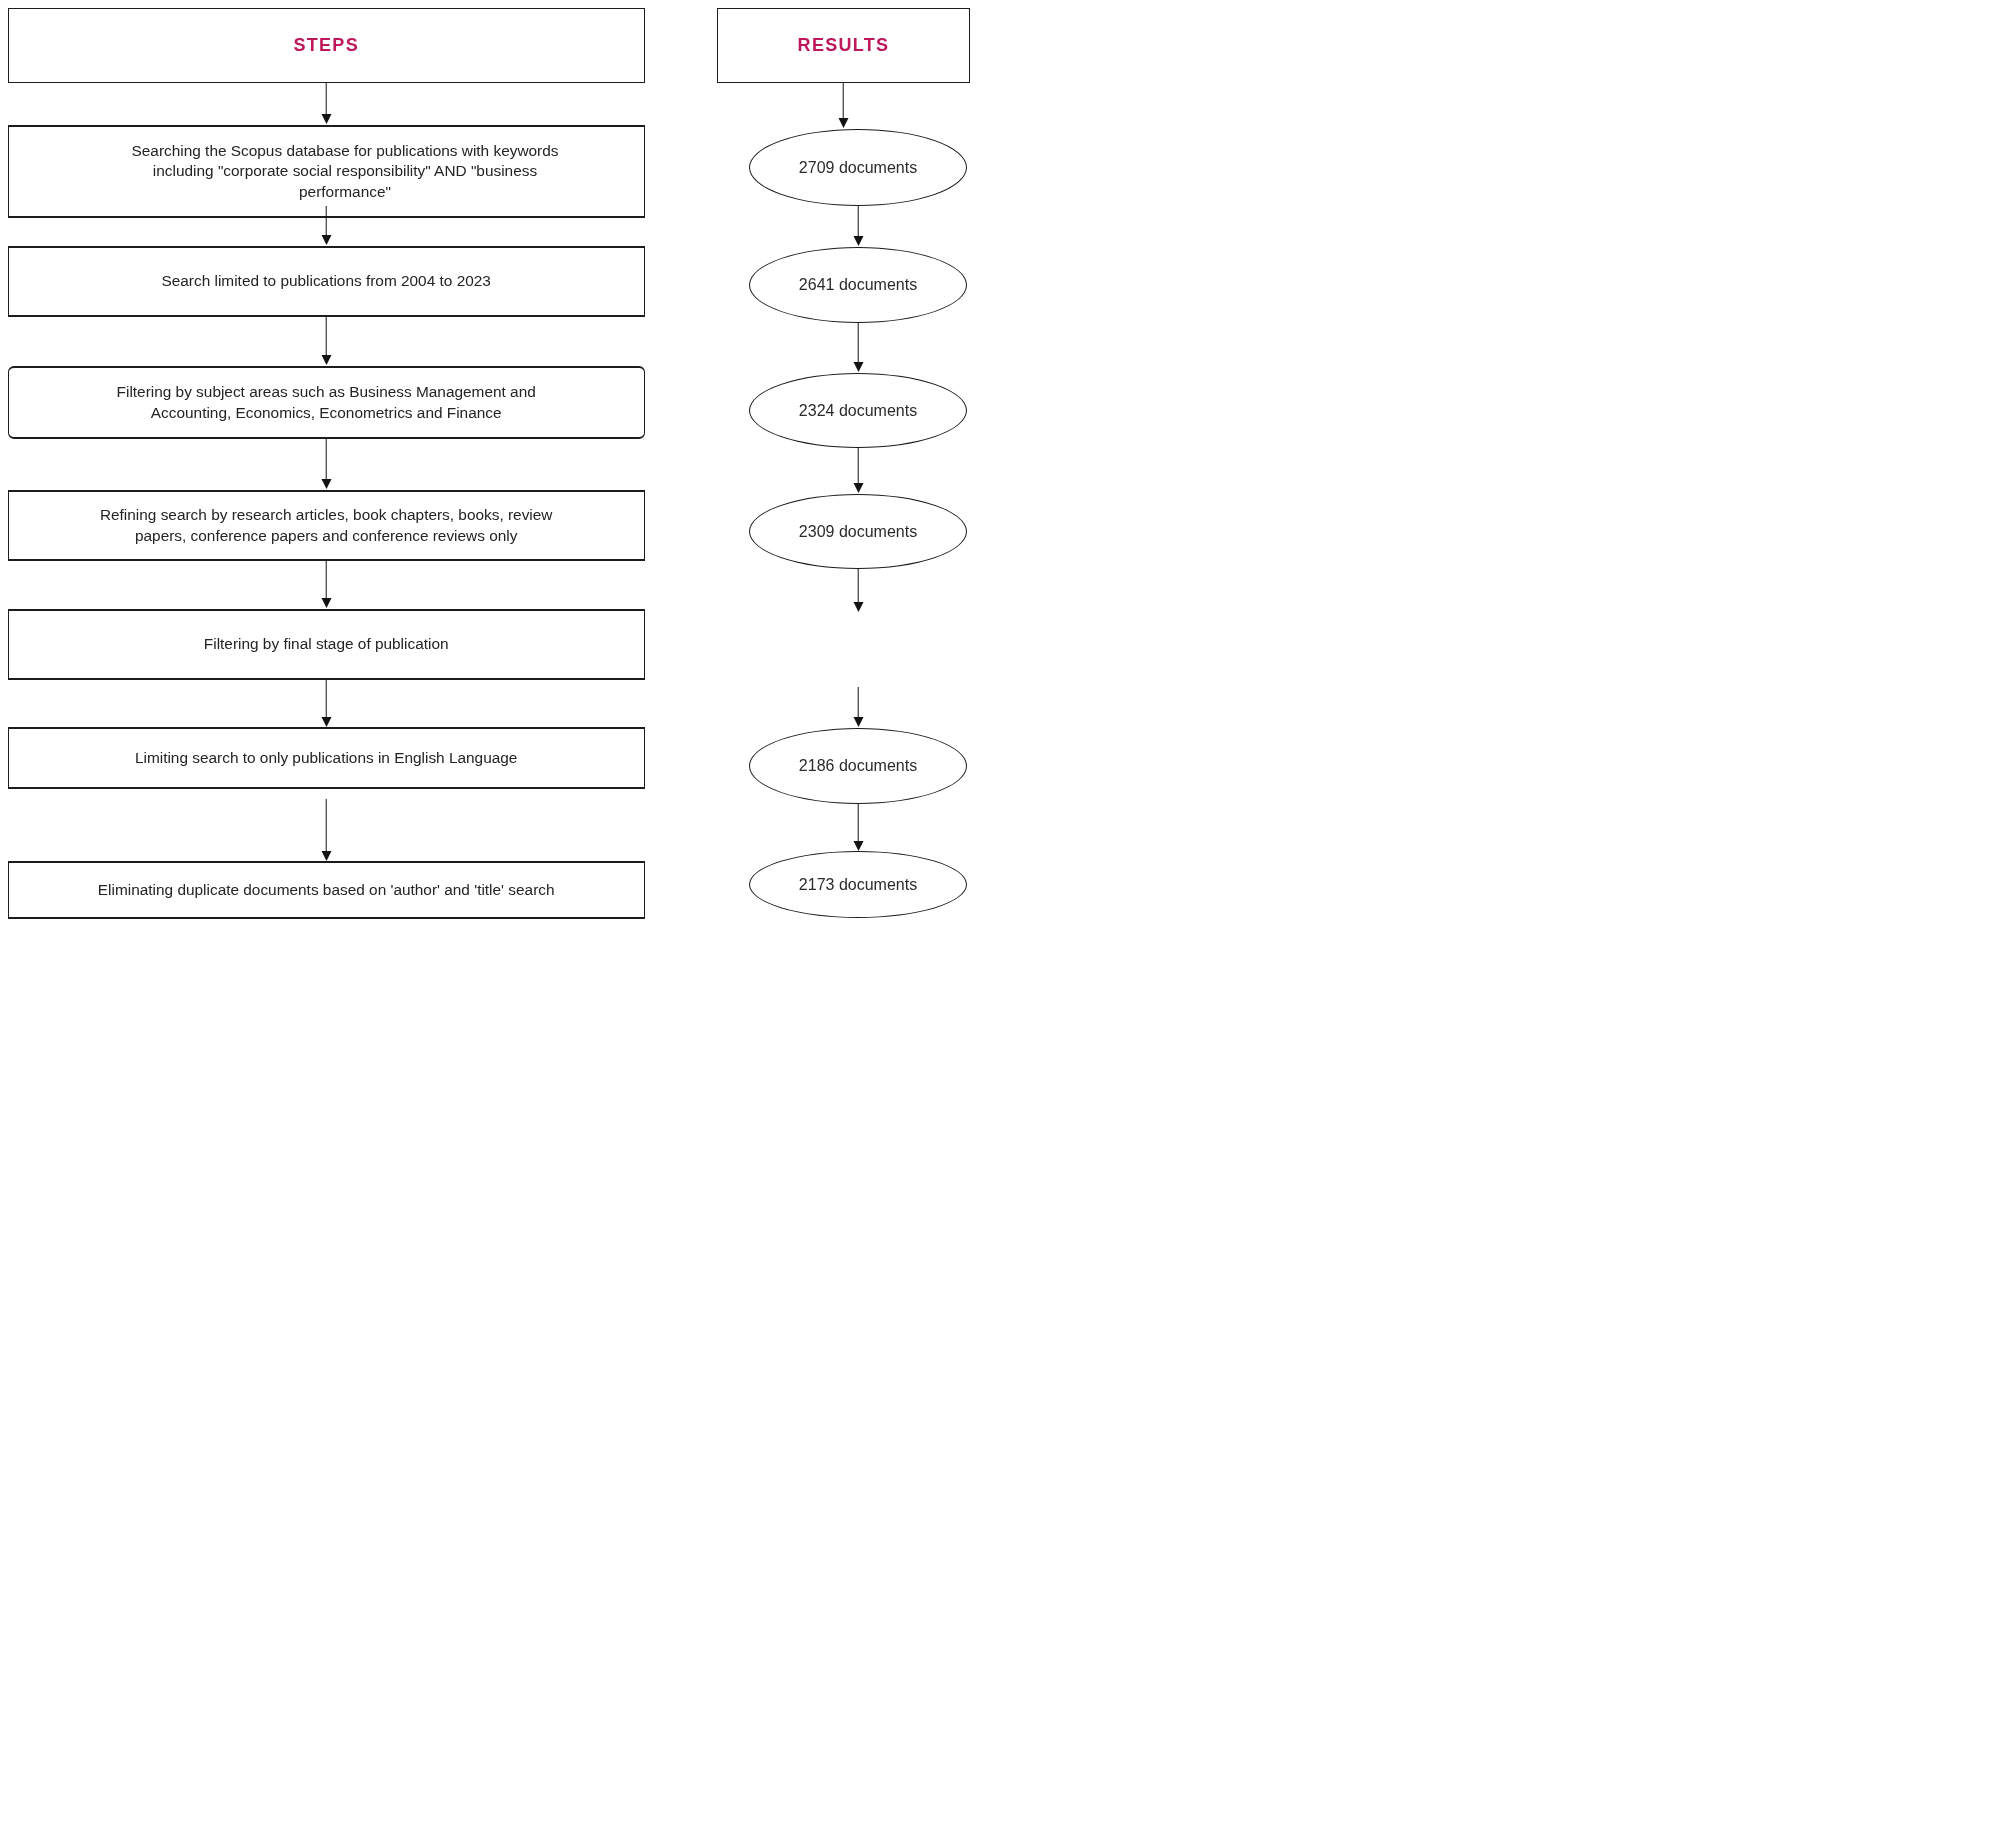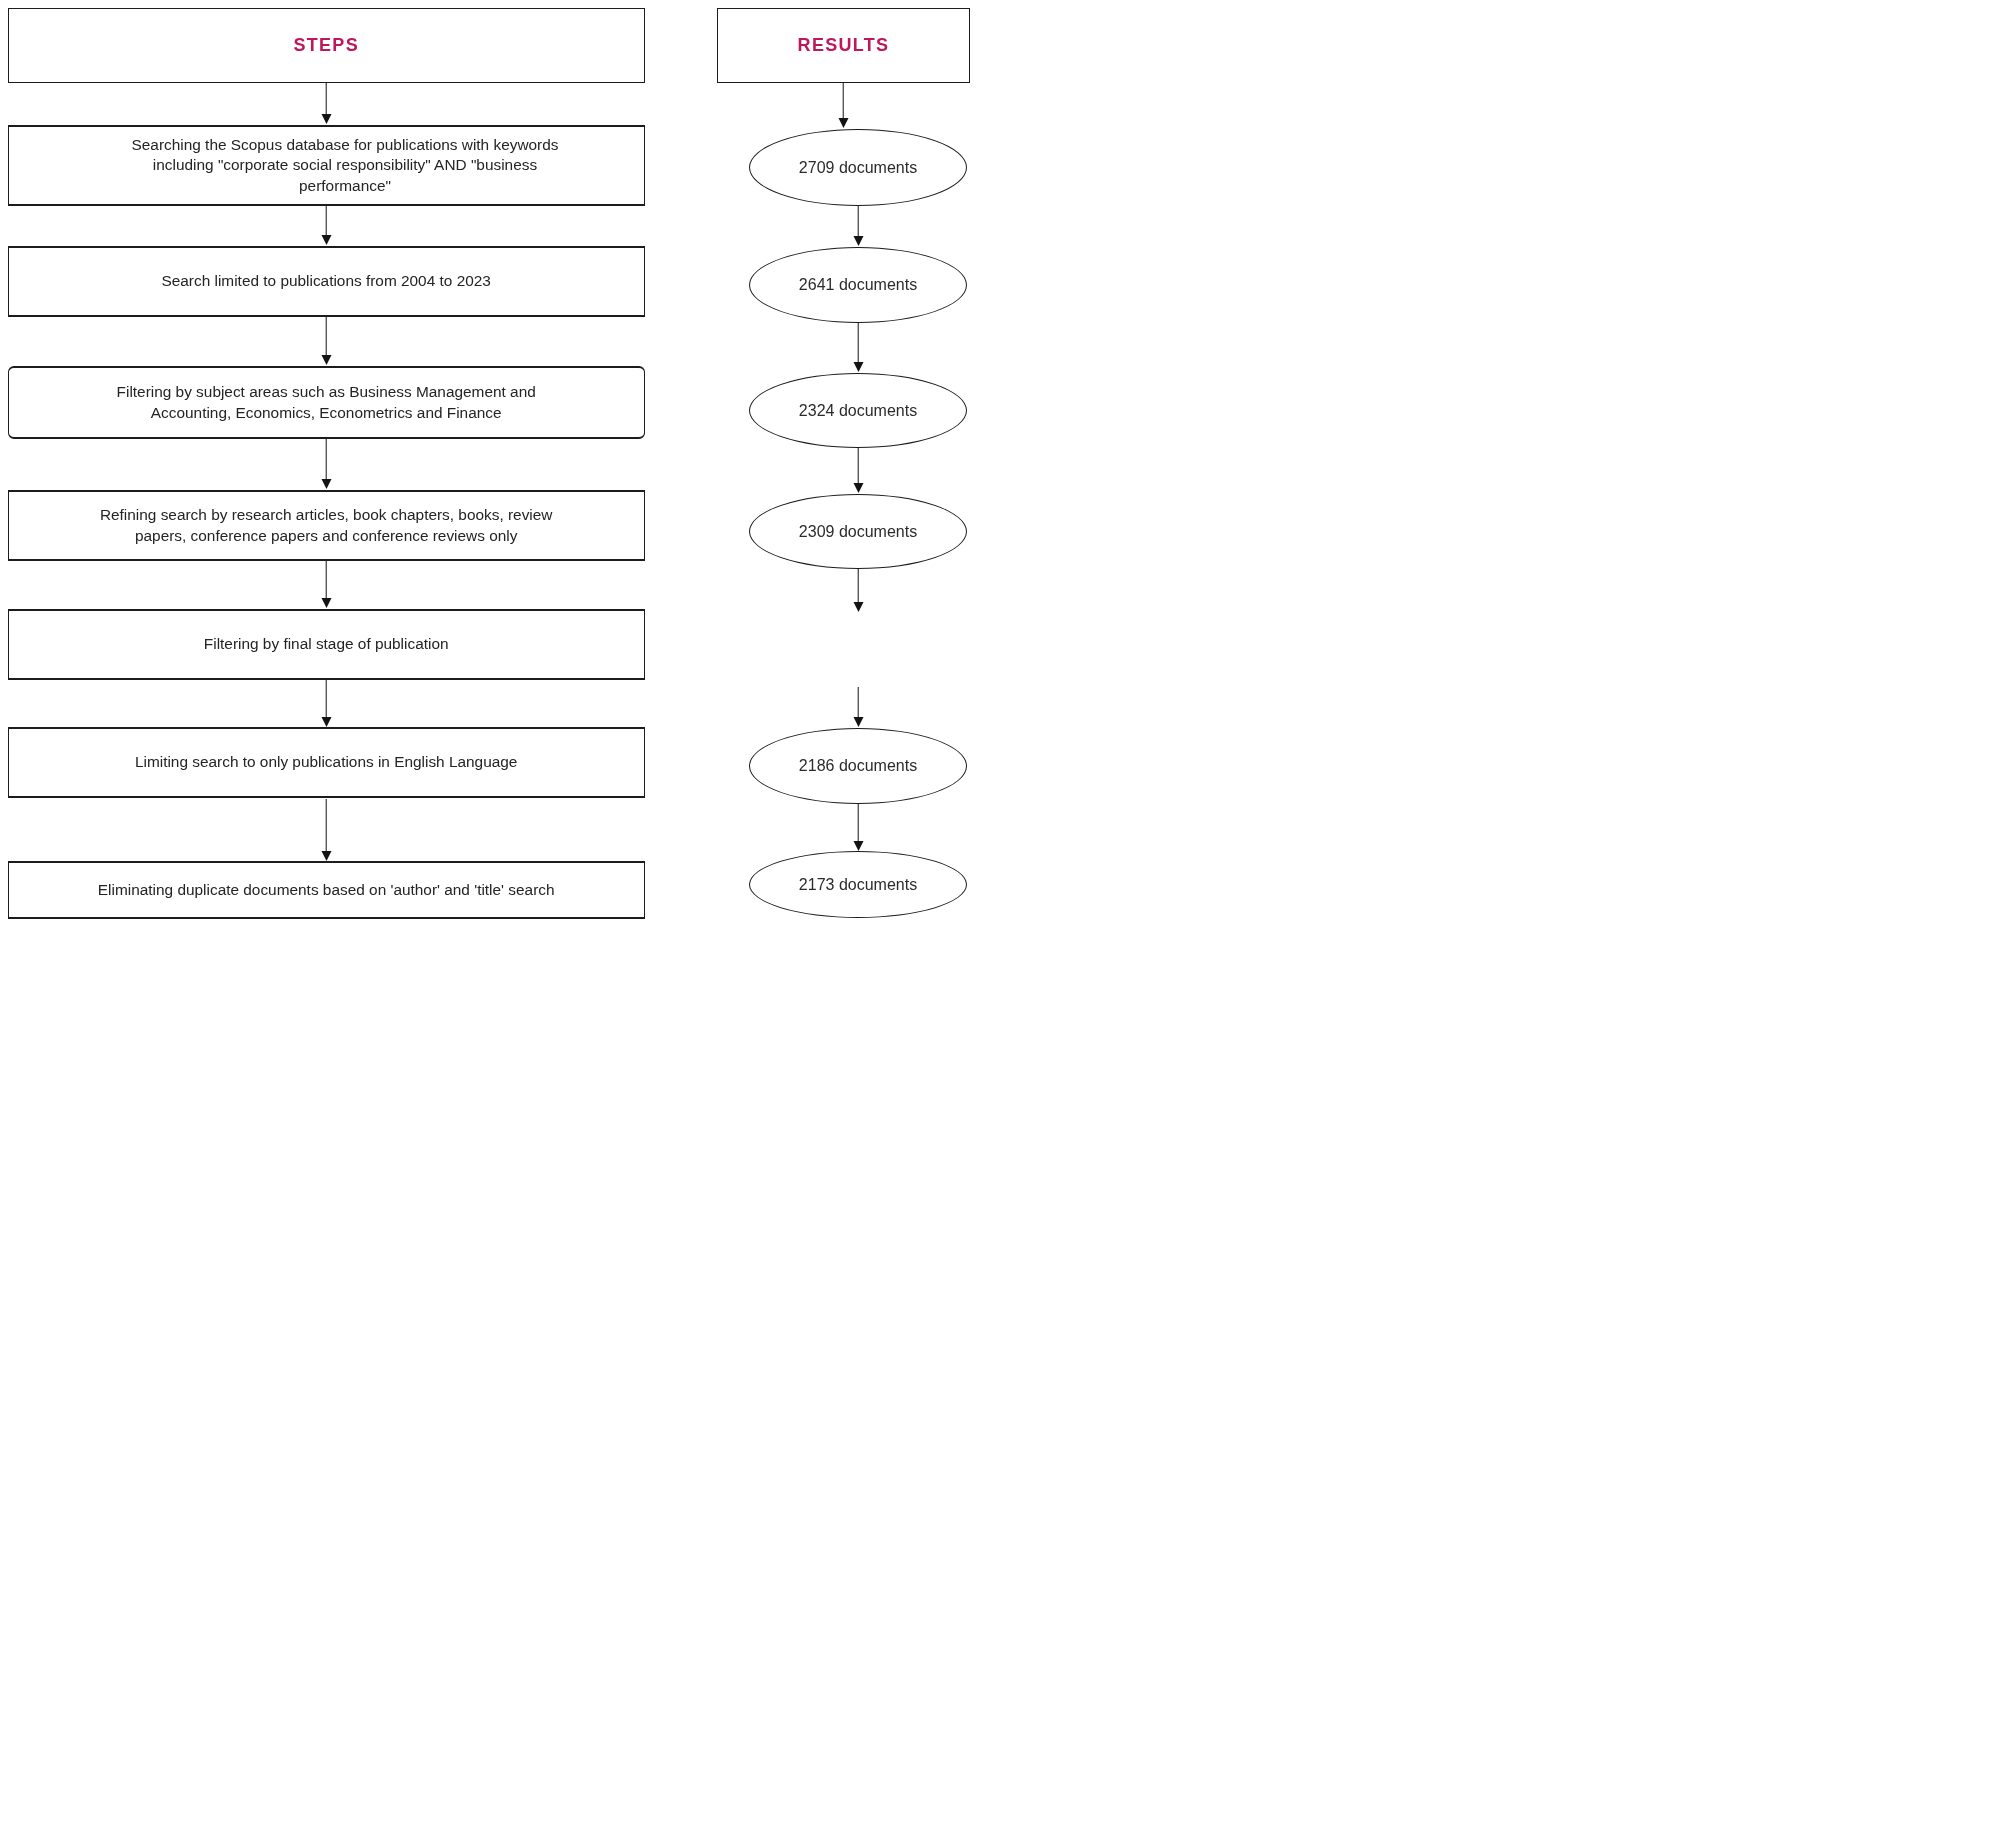--- a/index.html
+++ b/index.html
@@ -74,30 +74,30 @@
   }
 </style>
 </head>
 <body>
 
 <div class="canvas">
 
   <div class="box header-box" style="left:7.7px; top:7.7px; width:637px; height:75px;">STEPS</div>
   <div class="box header-box" style="left:717px; top:7.7px; width:253px; height:75px;text-align:center;">RESULTS</div>
 
-  <div class="box step" style="top:125px; height:81px;padding-left:44px;">Searching the Scopus database for publications with keywords
+  <div class="box step" style="top:125px; height:93px;padding-left:44px;">Searching the Scopus database for publications with keywords
 including "corporate social responsibility" AND "business
 performance"</div>
   <div class="box step" style="top:246px; height:71px;">Search limited to publications from 2004 to 2023</div>
   <div class="box step" style="top:366px; height:73px;border-radius:6px;">Filtering by subject areas such as Business Management and
 Accounting, Economics, Econometrics and Finance</div>
   <div class="box step" style="top:490px; height:71px;">Refining search by research articles, book chapters, books, review
 papers, conference papers and conference reviews only</div>
   <div class="box step" style="top:609px; height:71px;">Filtering by final stage of publication</div>
-  <div class="box step" style="top:727px; height:71px;text-align:right;">Limiting search to only publications in English Language</div>
+  <div class="box step" style="top:727px; height:62px;text-align:right;">Limiting search to only publications in English Language</div>
   <div class="box step" style="top:861px; height:58px;">Eliminating duplicate documents based on 'author' and 'title' search</div>
 
   <div class="ellipse" style="top:129px; height:77px;">2709 documents</div>
   <div class="ellipse" style="top:247px; height:76px;">2641 documents</div>
   <div class="ellipse" style="top:373px; height:75px;">2324 documents</div>
   <div class="ellipse" style="top:494px; height:75px;">2309 documents</div>
   <div class="ellipse" style="top:728px; height:76px;">2186 documents</div>
   <div class="ellipse" style="top:851px; height:67px;">2173 documents</div>
 
   <div class="arrow" style="left:326px; top:82px; height:42px;">

